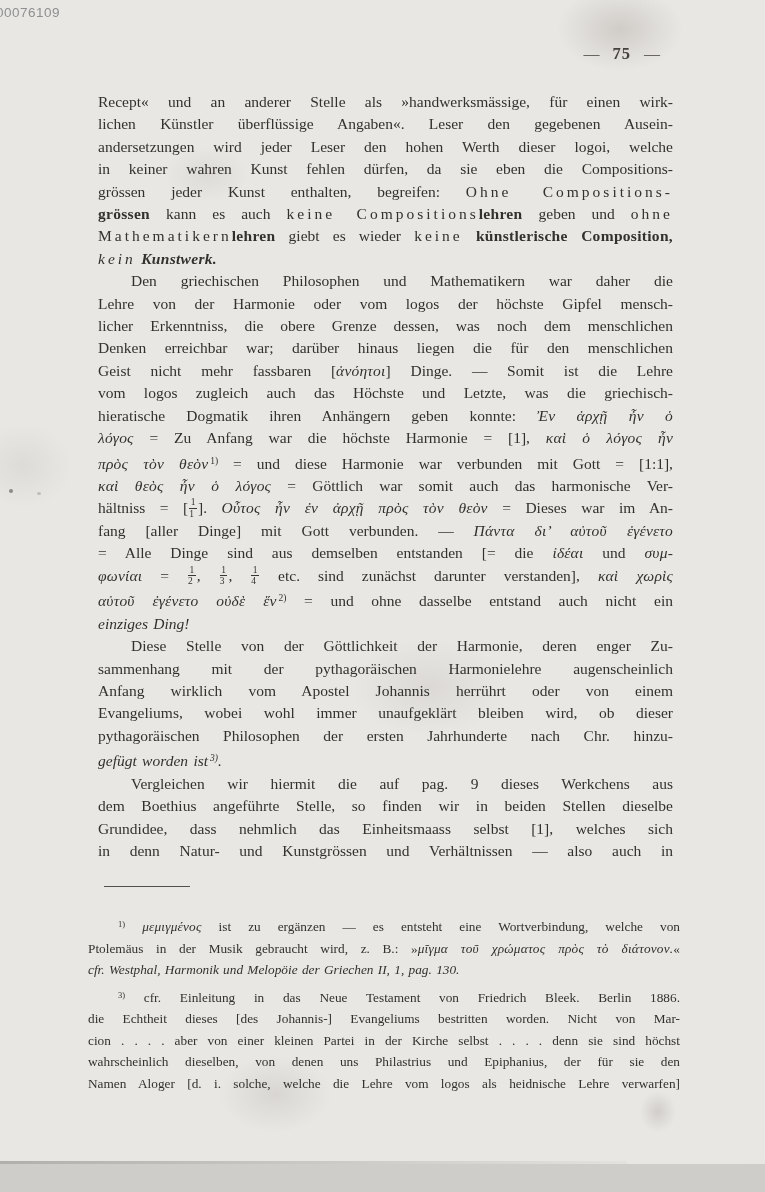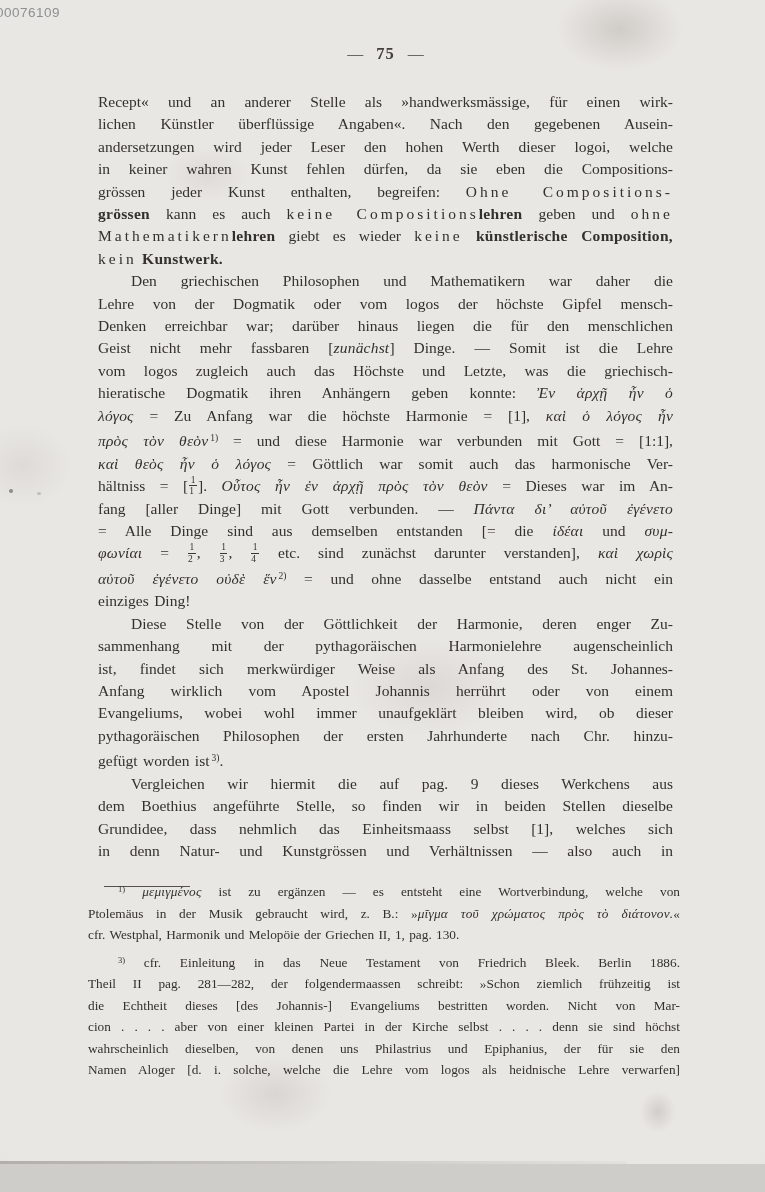--- a/index.html
+++ b/index.html
@@ -22,45 +22,45 @@
     content:'';position:absolute;left:0;right:18%;bottom:0;height:3px;
     background:linear-gradient(to right, rgba(95,92,88,.40), rgba(95,92,88,.04));
   }
   .scan-id{
     position:absolute;top:5px;left:-4px;
     font-family:"Liberation Sans","DejaVu Sans",sans-serif;
     font-size:13.5px;color:#8d8f91;letter-spacing:.5px;
   }
   .page-header{
     position:absolute;top:44px;left:98px;width:575px;
-    text-align:center;font-size:16px;color:#44413c;
+    text-align:right;font-size:16px;color:#44413c;
   }
   .page-header .dash{margin:0 13px;color:#55524c;}
   .page-header .num{font-weight:bold;font-size:16.5px;letter-spacing:1px;}
   .text-block{
     position:absolute;top:91px;left:98px;width:575px;
     font-size:15.5px;line-height:22.4px;word-spacing:1.5px;
   }
   .line{text-align:justify;text-align-last:justify;white-space:normal;}
-  .line.last{text-align-last:left;}
+  .line.last{text-align-last:left;font-style:italic;}
   .para.indent .line:first-child{text-indent:33px;}
   .sg-b{font-weight:bold;letter-spacing:.3px;}
   .sg-sp{letter-spacing:3px;word-spacing:4px;margin-top:36px;}
   .sg-g{font-style:italic;letter-spacing:.2px;}
   .sg-sup{font-size:9.5px;vertical-align:5px;margin-left:2px;letter-spacing:0;}
   .frac{display:inline-block;vertical-align:-3px;text-align:center;
         font-size:9.5px;line-height:1.08;margin:0 1px;}
   .frac .num{display:block;border-bottom:1px solid #3a3833;padding:0 1.5px;}
   .frac .den{display:block;}
   .footnote-rule{
     position:absolute;top:886px;left:104px;width:86px;height:0;
     border-top:1.2px solid #53504a;
   }
   .footnotes{
-    position:absolute;top:879px;left:88px;width:592px;
+    position:absolute;top:914px;left:88px;width:592px;
     font-size:13.3px;line-height:21.5px;word-spacing:1px;
   }
   .footnotes .para{margin-bottom:4px;}
   .footnotes .para.indent .line:first-child{text-indent:28px;}
   .footnotes .sg-sup{font-size:8.5px;vertical-align:4px;}
   .speck{position:absolute;border-radius:50%;}
   .speck-1{left:9px;top:489px;width:4px;height:4px;background:rgba(70,68,64,.55);}
   .speck-2{left:37px;top:492px;width:4px;height:3px;background:rgba(90,88,84,.28);}
 </style>
 </head>
@@ -69,49 +69,49 @@
 <div class="page">
   <div class="scan-id">00076109</div>
 
   <div class="page-header">
     <span class="dash">—</span><span class="num">75</span><span class="dash">—</span>
   </div>
 
   <div class="text-block" id="body-text">
       <div class="para">
         <div class="line"><span>Recept« und an anderer Stelle als »handwerksmässige, für einen wirk-</span></div>
-        <div class="line"><span>lichen Künstler überflüssige Angaben«. Nach den gegebenen Ausein-</span></div>
+        <div class="line"><span>lichen Künstler überflüssige Angaben«. Leser den gegebenen Ausein-</span></div>
         <div class="line"><span>andersetzungen wird jeder Leser den hohen Werth dieser logoi, welche</span></div>
         <div class="line"><span>in keiner wahren Kunst fehlen dürfen, da sie eben die Compositions-</span></div>
         <div class="line"><span>grössen jeder Kunst enthalten, begreifen: </span><span class="sg-sp">Ohne Compositions-</span></div>
         <div class="line"><span class="sg-b">grössen</span><span> kann es auch </span><span class="sg-sp">keine Compositions</span><span class="sg-b">lehren</span><span> geben und </span><span class="sg-sp">ohne</span></div>
         <div class="line"><span class="sg-sp">Mathematikern</span><span class="sg-b">lehren</span><span> giebt es wieder </span><span class="sg-sp">keine</span><span> </span><span class="sg-b">künstlerische Composition,</span></div>
         <div class="line last"><span class="sg-sp">kein</span><span> </span><span class="sg-b">Kunstwerk.</span></div>
       </div>
       <div class="para indent">
         <div class="line"><span>Den griechischen Philosophen und Mathematikern war daher die</span></div>
-        <div class="line"><span>Lehre von der Dogmatik oder vom logos der höchste Gipfel mensch-</span></div>
+        <div class="line"><span>Lehre von der Harmonie oder vom logos der höchste Gipfel mensch-</span></div>
+        <div class="line"><span>licher Erkenntniss, die obere Grenze dessen, was noch dem menschlichen</span></div>
         <div class="line"><span>Denken erreichbar war; darüber hinaus liegen die für den menschlichen</span></div>
-        <div class="line"><span>Geist nicht mehr fassbaren [</span><span class="sg-g">zunächst</span><span>] Dinge. — Somit ist die Lehre</span></div>
+        <div class="line"><span>Geist nicht mehr fassbaren [</span><span class="sg-g">ἀνόητοι</span><span>] Dinge. — Somit ist die Lehre</span></div>
         <div class="line"><span>vom logos zugleich auch das Höchste und Letzte, was die griechisch-</span></div>
         <div class="line"><span>hieratische Dogmatik ihren Anhängern geben konnte: </span><span class="sg-g">Ἐν ἀρχῇ ἦν ὁ</span></div>
         <div class="line"><span class="sg-g">λόγος</span><span> = Zu Anfang war die höchste Harmonie = [1], </span><span class="sg-g">καὶ ὁ λόγος ἦν</span></div>
         <div class="line"><span class="sg-g">πρὸς τὸν θεὸν</span><span class="sg-sup">1)</span><span> = und diese Harmonie war verbunden mit Gott = [1:1],</span></div>
         <div class="line"><span class="sg-g">καὶ θεὸς ἦν ὁ λόγος</span><span> = Göttlich war somit auch das harmonische Ver-</span></div>
         <div class="line"><span>hältniss = [</span><span class="frac"><span class="num">1</span><span class="den">1</span></span><span>]. </span><span class="sg-g">Οὗτος ἦν ἐν ἀρχῇ πρὸς τὸν θεὸν</span><span> = Dieses war im An-</span></div>
         <div class="line"><span>fang [aller Dinge] mit Gott verbunden. — </span><span class="sg-g">Πάντα δι’ αὐτοῦ ἐγένετο</span></div>
         <div class="line"><span>= Alle Dinge sind aus demselben entstanden [= die </span><span class="sg-g">ἰδέαι</span><span> und </span><span class="sg-g">συμ-</span></div>
         <div class="line"><span class="sg-g">φωνίαι</span><span> = </span><span class="frac"><span class="num">1</span><span class="den">2</span></span><span>, </span><span class="frac"><span class="num">1</span><span class="den">3</span></span><span>, </span><span class="frac"><span class="num">1</span><span class="den">4</span></span><span> etc. sind zunächst darunter verstanden], </span><span class="sg-g">καὶ χωρὶς</span></div>
         <div class="line"><span class="sg-g">αὐτοῦ ἐγένετο οὐδὲ ἕν</span><span class="sg-sup">2)</span><span> = und ohne dasselbe entstand auch nicht ein</span></div>
         <div class="line last"><span>einziges Ding!</span></div>
       </div>
       <div class="para indent">
         <div class="line"><span>Diese Stelle von der Göttlichkeit der Harmonie, deren enger Zu-</span></div>
         <div class="line"><span>sammenhang mit der pythagoräischen Harmonielehre augenscheinlich</span></div>
-        <div class="line"><span>ist, findet sich merkwürdiger Weise als Anfang des St. Johannes-</span></div>
         <div class="line"><span>Anfang wirklich vom Apostel Johannis herrührt oder von einem</span></div>
         <div class="line"><span>Evangeliums, wobei wohl immer unaufgeklärt bleiben wird, ob dieser</span></div>
         <div class="line"><span>pythagoräischen Philosophen der ersten Jahrhunderte nach Chr. hinzu-</span></div>
         <div class="line last"><span>gefügt worden ist</span><span class="sg-sup">3)</span><span>.</span></div>
       </div>
       <div class="para indent">
         <div class="line"><span>Vergleichen wir hiermit die auf pag. 9 dieses Werkchens aus</span></div>
         <div class="line"><span>dem Boethius angeführte Stelle, so finden wir in beiden Stellen dieselbe</span></div>
         <div class="line"><span>Grundidee, dass nehmlich das Einheitsmaass selbst [1], welches sich</span></div>
         <div class="line"><span>in denn Natur- und Kunstgrössen und Verhältnissen — also auch in</span></div>
@@ -121,21 +121,20 @@
   <div class="footnote-rule"></div>
 
   <div class="footnotes" id="footnotes">
       <div class="para indent">
         <div class="line"><span class="sg-sup">1)</span><span> </span><span class="sg-g">μεμιγμένος</span><span> ist zu ergänzen — es entsteht eine Wortverbindung, welche von</span></div>
         <div class="line"><span>Ptolemäus in der Musik gebraucht wird, z. B.: »</span><span class="sg-g">μῖγμα τοῦ χρώματος πρὸς τὸ διάτονον.</span><span>«</span></div>
         <div class="line last"><span>cfr. Westphal, Harmonik und Melopöie der Griechen II, 1, pag. 130.</span></div>
       </div>
       <div class="para indent">
         <div class="line"><span class="sg-sup">3)</span><span> cfr. Einleitung in das Neue Testament von Friedrich Bleek. Berlin 1886.</span></div>
-        <div class="line"><span>Theil II pag. 281—282, der folgendermaassen schreibt: »Schon ziemlich frühzeitig ist</span></div>
         <div class="line"><span>die Echtheit dieses [des Johannis-] Evangeliums bestritten worden. Nicht von Mar-</span></div>
         <div class="line"><span>cion . . . . aber von einer kleinen Partei in der Kirche selbst . . . . denn sie sind höchst</span></div>
         <div class="line"><span>wahrscheinlich dieselben, von denen uns Philastrius und Epiphanius, der für sie den</span></div>
         <div class="line"><span>Namen Aloger [d. i. solche, welche die Lehre vom logos als heidnische Lehre verwarfen]</span></div>
       </div>
     </div>
 
   <div class="speck speck-1"></div>
   <div class="speck speck-2"></div>
 </div>

